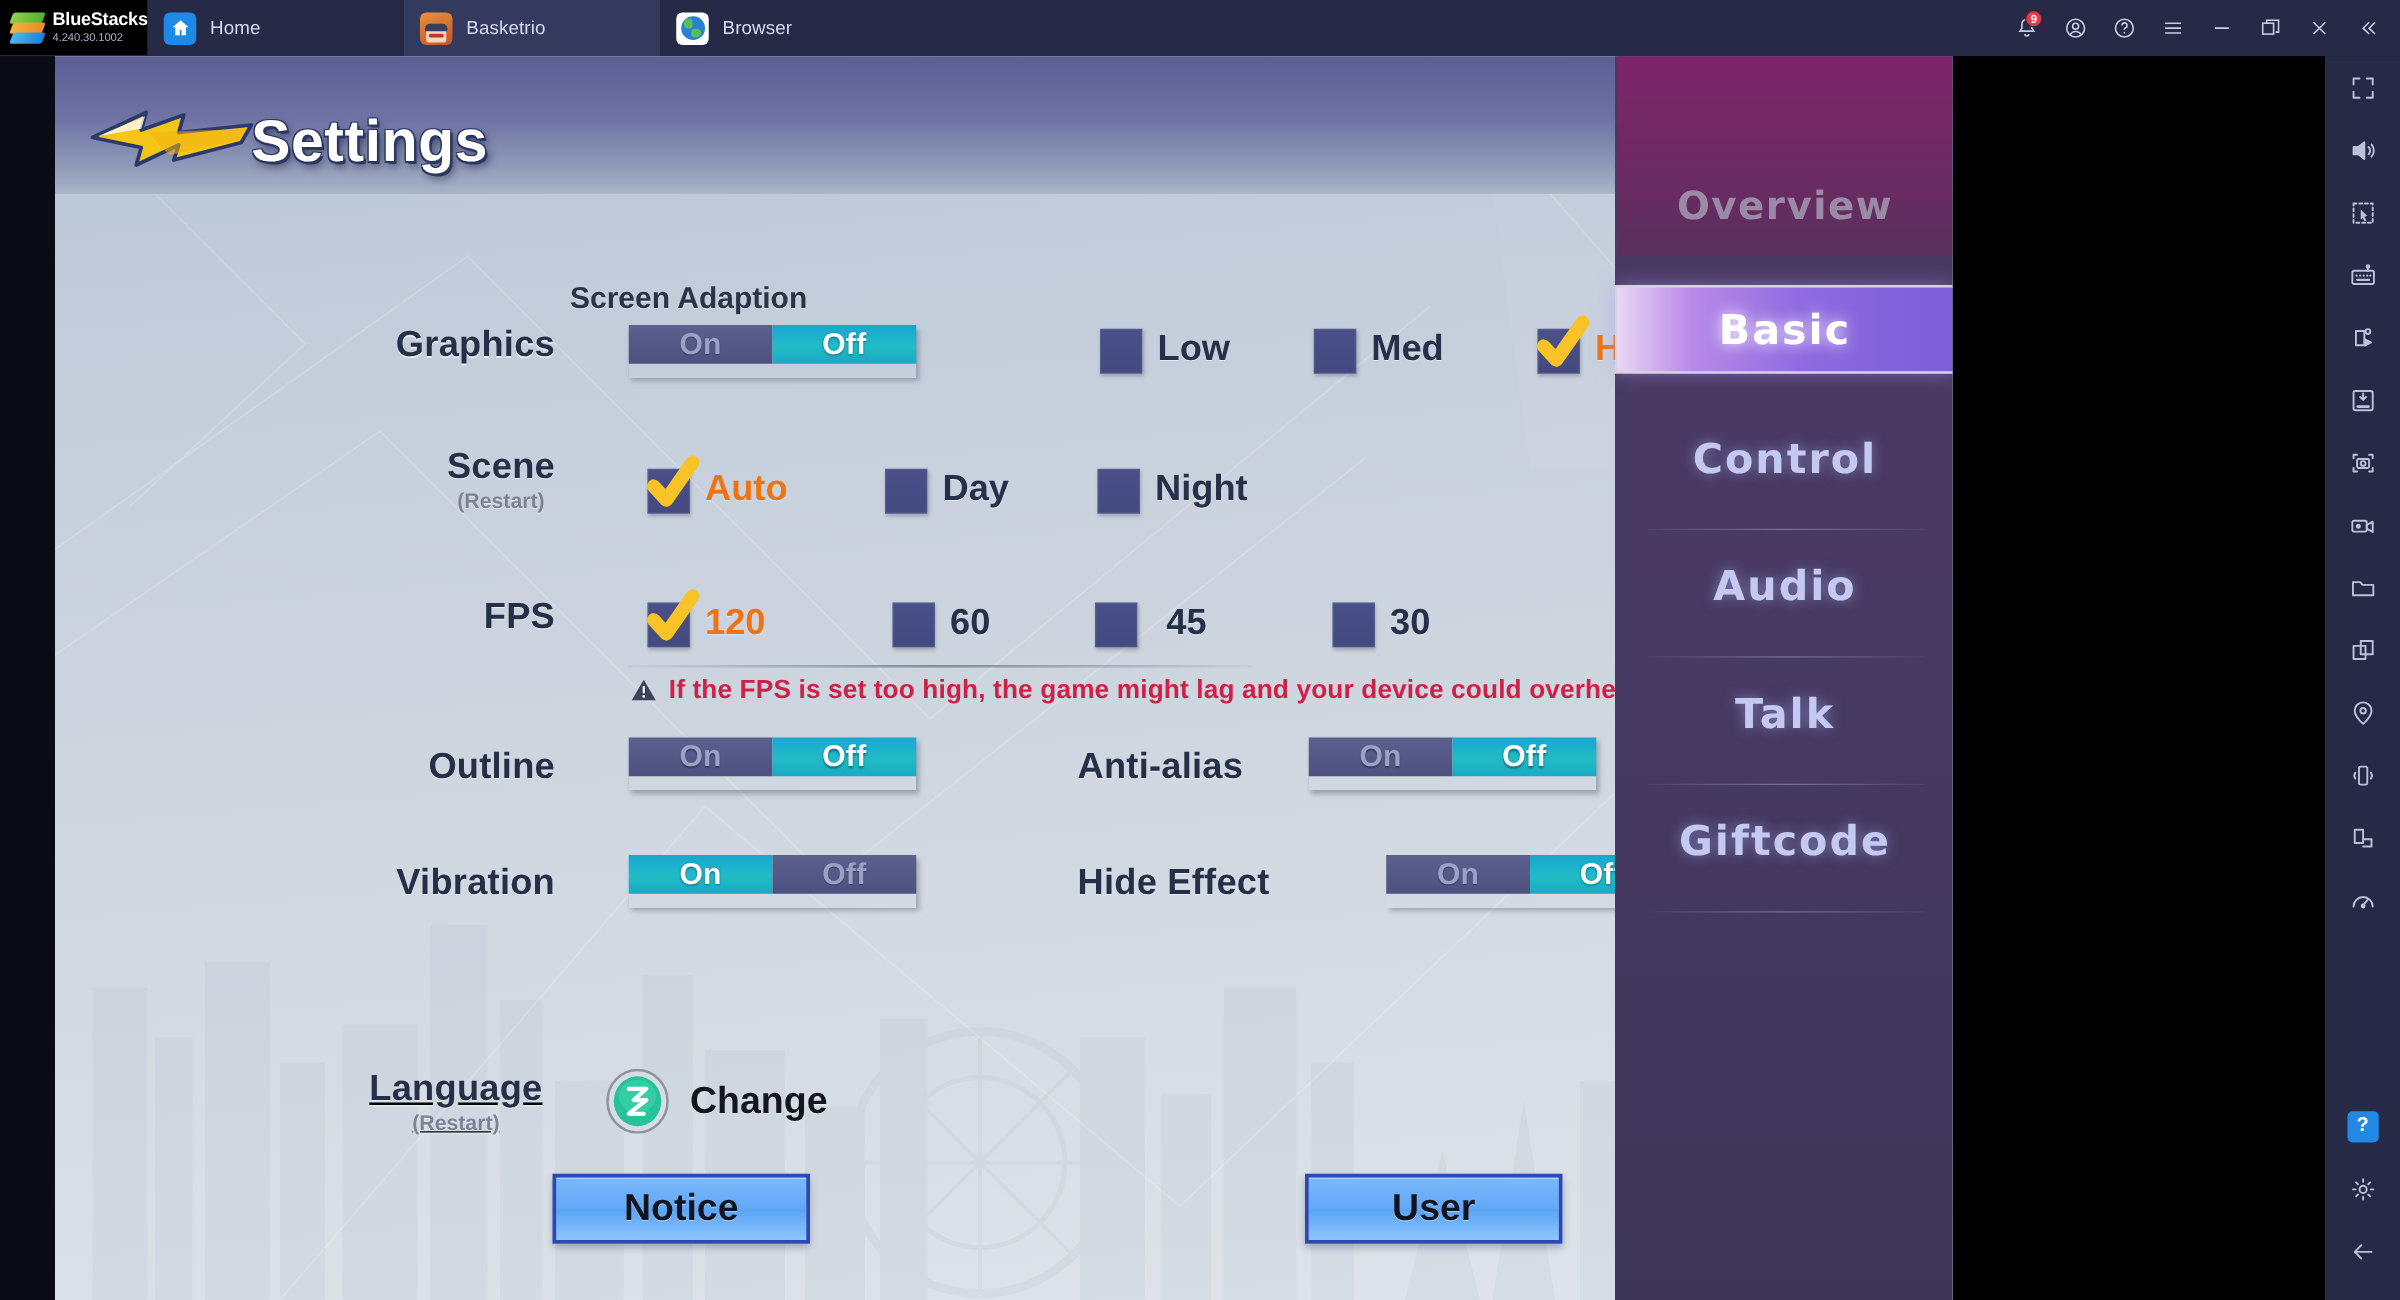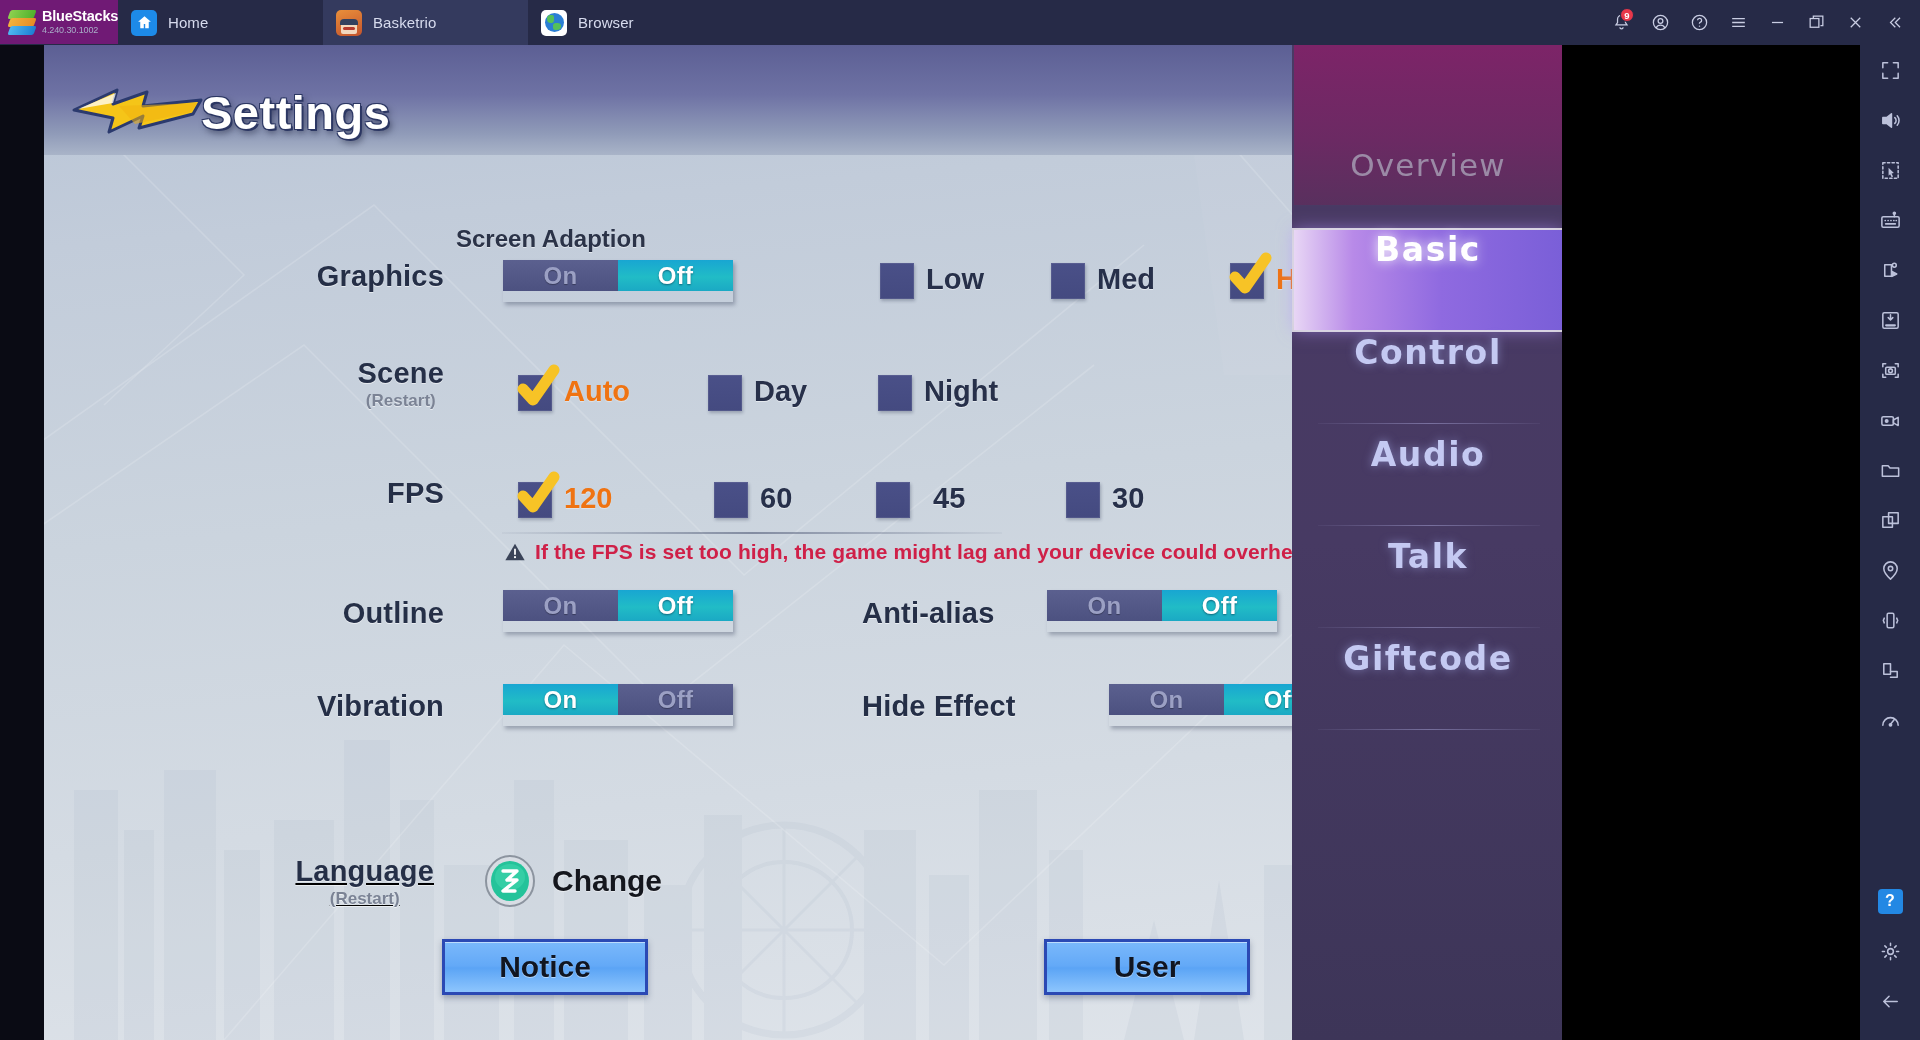--- a/index.html
+++ b/index.html
@@ -11,21 +11,21 @@
   }
 
   
   #titlebar {
     position: absolute; top: 0; left: 0; width: 1920px; height: 45px;
     background: #262a47;
     display: flex; align-items: stretch;
   }
   .bs-logo-wrap {
     width: 118px; height: 44px;
-    background: #701a75;
+    background: #000000;
     display: flex; align-items: center; gap: 7px; padding-left: 9px;
   }
   .bs-logo-glyph { width: 26px; height: 26px; position: relative; flex: none; }
   .bs-logo-glyph i {
     position: absolute; left: 0; width: 26px; height: 9px; border-radius: 2px;
     transform: skewX(-20deg);
   }
   .bs-logo-glyph i.g1 { top: 1px;  background: linear-gradient(90deg,#8ed14f,#4fb12c); }
   .bs-logo-glyph i.g2 { top: 9px;  background: linear-gradient(90deg,#f2b33d,#e78b25); }
   .bs-logo-glyph i.g3 { top: 17px; background: linear-gradient(90deg,#4fb7f0,#1d7fd4); }
@@ -185,26 +185,26 @@
   #side-nav {
     position: absolute; top: 0; right: 0; width: 270px; height: 995px;
     background: linear-gradient(180deg,#4a3a64 0%, #473a63 50%, #3d3558 100%);
   }
   #side-overview {
     position: absolute; top: 0; left: 2px; width: 268px; height: 160px;
     background: linear-gradient(180deg,#7d2468 0%, #6b2a63 60%, #59305e 100%);
     display: flex; align-items: flex-end; justify-content: center; padding-bottom: 22px;
   }
   #side-overview span {
-    font-size: 31px; font-weight: normal; color: #9b8aa6; letter-spacing: 1.2px;
+    font-size: 31px; font-weight: bold; color: #9b8aa6; letter-spacing: 1.2px;
     font-family: "DejaVu Sans", sans-serif;
   }
   .side-item {
-    position: absolute; left: 2px; width: 268px; height: 100px;
-    display: flex; align-items: flex-start; justify-content: center;
+    position: absolute; left: 2px; width: 268px; height: 67px;
+    display: flex; align-items: center; justify-content: center;
   }
   .side-item span {
     font-size: 33px; font-weight: bold; color: #c4c9f2; letter-spacing: 1.6px;
     font-family: "DejaVu Sans", sans-serif;
     text-shadow: 0 0 10px rgba(180,190,255,.5);
   }
   .side-item.active {
     background: linear-gradient(90deg, #e8d6f5 0%, #b88ae8 22%, #8f6ae0 55%, #7a5fd8 100%);
     box-shadow: 0 0 0 2px rgba(255,255,255,.75), 0 0 16px rgba(180,150,255,.6);
   }

